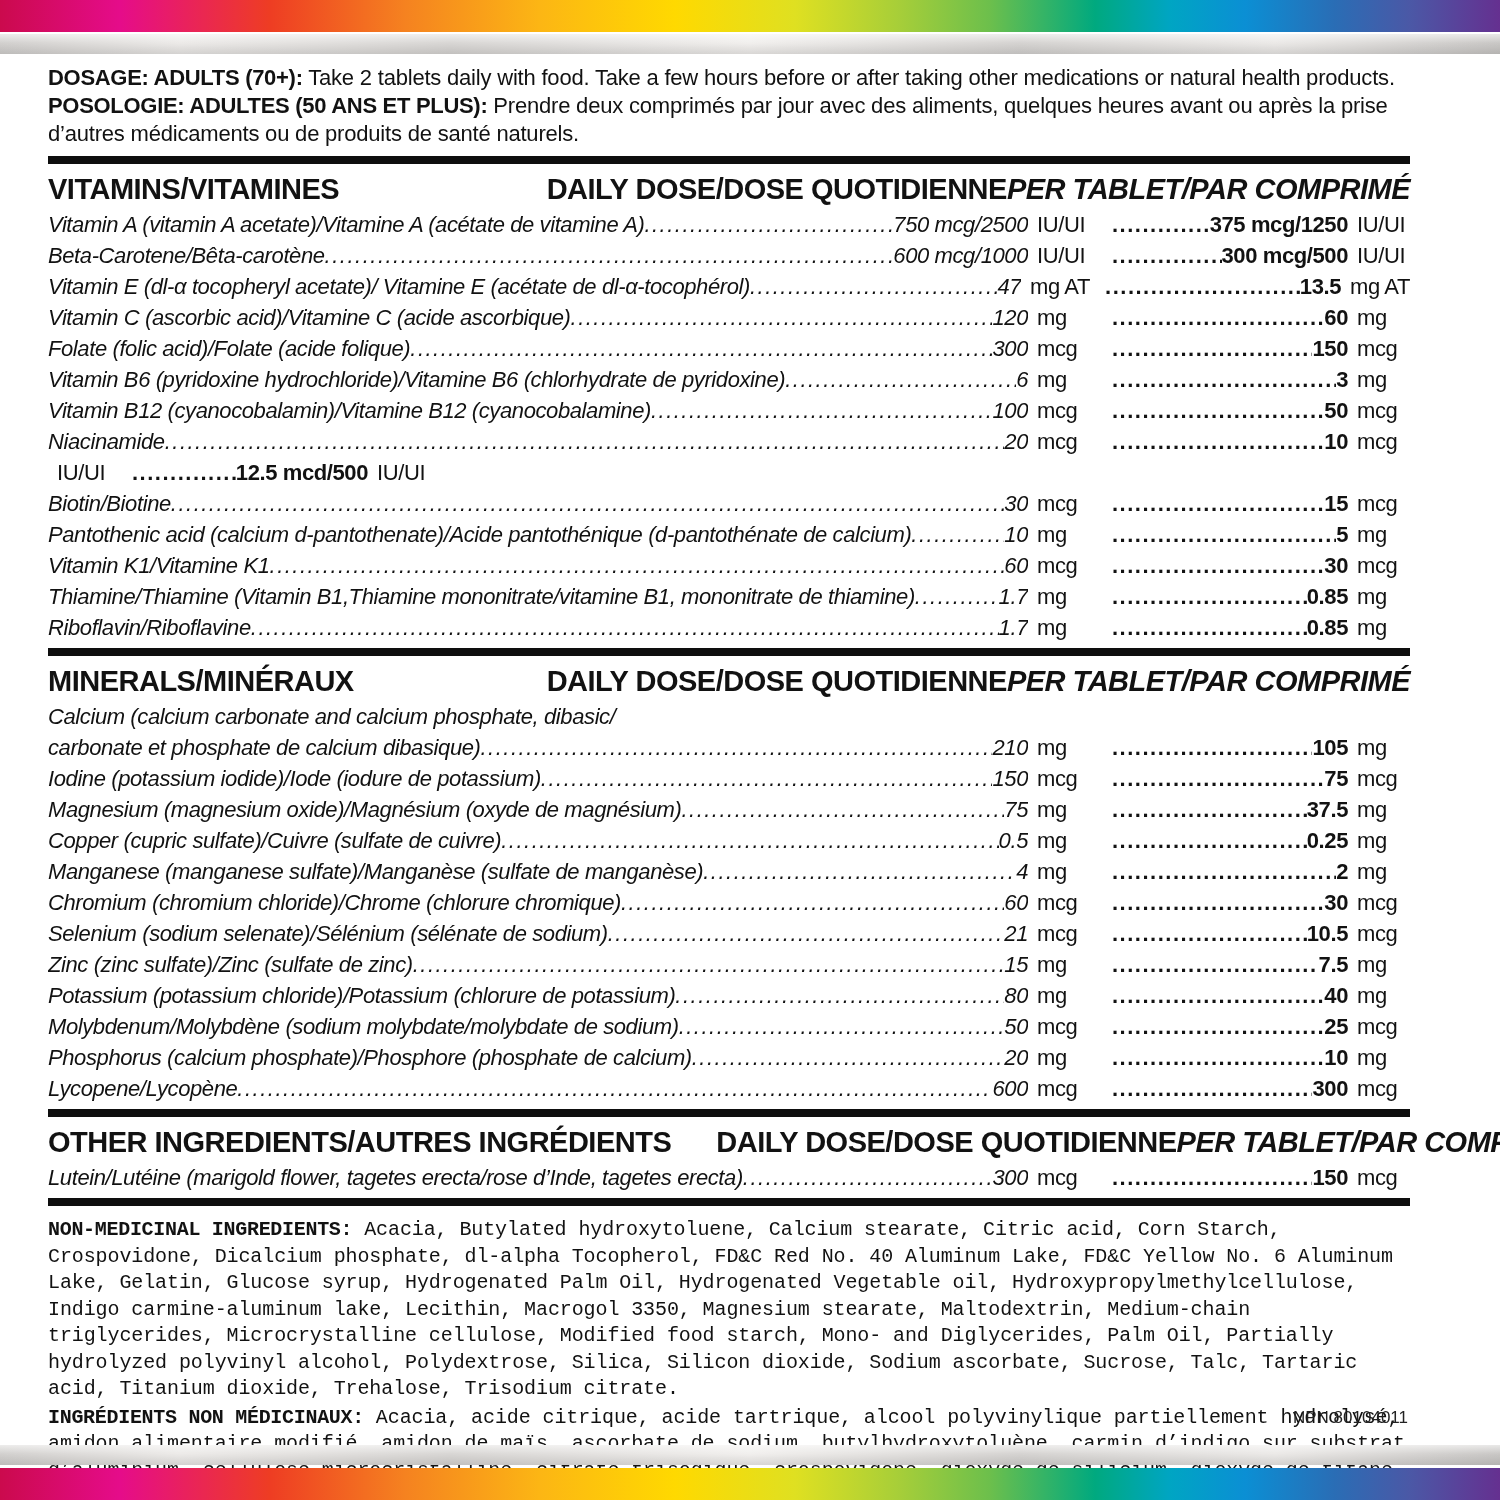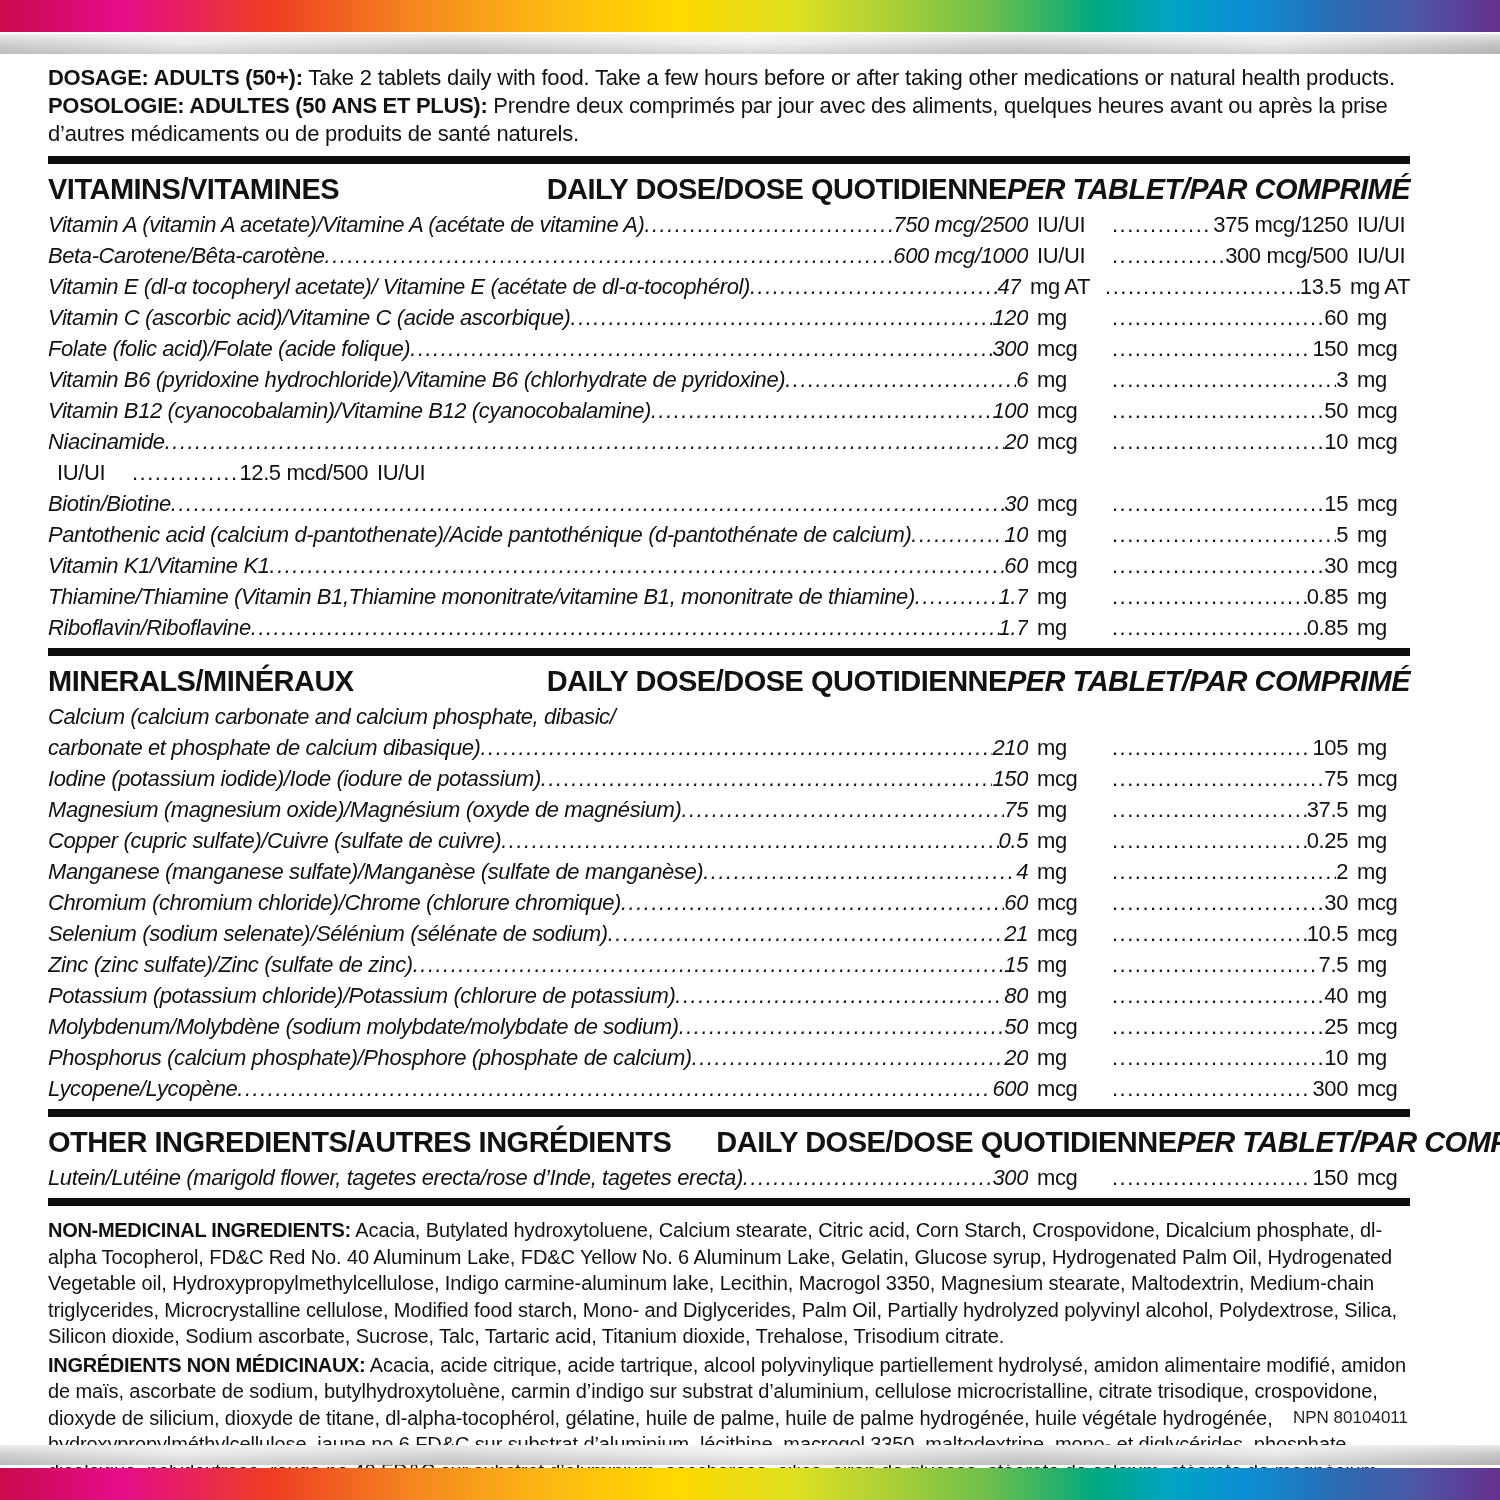--- a/index.html
+++ b/index.html
@@ -40,42 +40,42 @@
   .col-pt{flex:0 0 auto;font-style:italic;}
 
   .ing-row{display:flex;align-items:baseline;font-size:22px;line-height:31px;
     letter-spacing:-0.4px;white-space:nowrap;}
   .ing-left{flex:1 1 auto;display:flex;align-items:flex-start;overflow:hidden;min-width:0;font-style:italic;}
   .ing-name{flex:0 0 auto;}
   .leader{flex:1 1 8px;overflow:hidden;min-width:8px;}
   .leader::before{content:"....................................................................................................................................................................";letter-spacing:1.5px;}
   .dd-amt{flex:0 0 auto;}
   .dd-unit{flex:0 0 84px;padding-left:9px;box-sizing:border-box;}
-  .mid{flex:0 0 236px;display:flex;align-items:flex-start;overflow:hidden;}
+  .mid{flex:0 0 236px;display:flex;align-items:flex-start;overflow:hidden;font-weight:bold;}
   .pt-amt{flex:0 0 auto;}
   .pt-unit{flex:0 0 62px;padding-left:9px;box-sizing:border-box;}
 
-  .nonmed{font-size:20px;line-height:26.5px;letter-spacing:-0.1px;margin-top:11px;text-align:left;}
+  .nonmed{font-size:20px;line-height:26.5px;letter-spacing:-0.1px;margin-top:11px;text-align:left;font-family:Liberation Mono, monospace;}
   .nonmed b{letter-spacing:-0.3px;}
   .nonmed.fr{margin-top:2px;}
 
   .npn{position:absolute;right:92px;bottom:72px;font-size:17px;letter-spacing:0;color:#222;}
 </style>
 </head>
 <body>
 
 <div class="page">
 
   <div class="bar-rainbow top"></div>
   <div class="bar-silver top"></div>
 
   <div class="content">
 
     <div class="dosage">
-      <div><b>DOSAGE: ADULTS (50+):</b> <span>Take 2 tablets daily with food. Take a few hours before or after taking other medications or natural health products.</span></div>
+      <div><b>DOSAGE: ADULTS (70+):</b> <span>Take 2 tablets daily with food. Take a few hours before or after taking other medications or natural health products.</span></div>
       <div><b>POSOLOGIE: ADULTES (50 ANS ET PLUS):</b> <span>Prendre deux comprimés par jour avec des aliments, quelques heures avant ou après la prise d’autres médicaments ou de produits de santé naturels.</span></div>
     </div>
 
     <div id="sections">
         <div class="rule"></div>
         <div class="sec-header">
           <span class="sec-title">VITAMINS/VITAMINES</span>
           <span class="col-dd">DAILY DOSE/DOSE QUOTIDIENNE</span>
           <span class="col-pt">PER TABLET/PAR COMPRIMÉ</span>
         </div>

